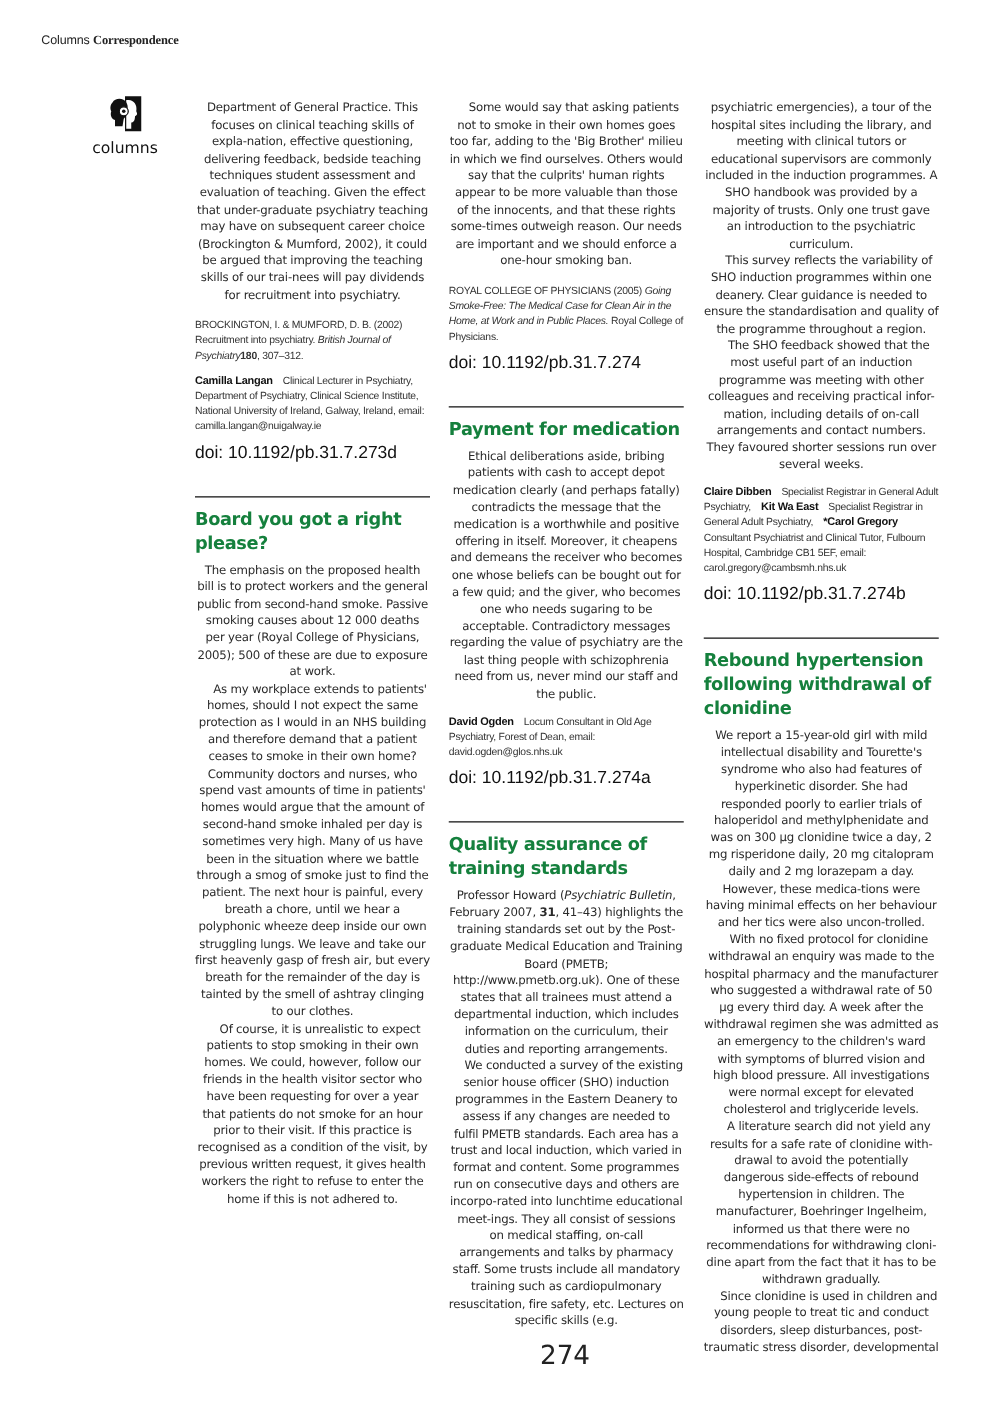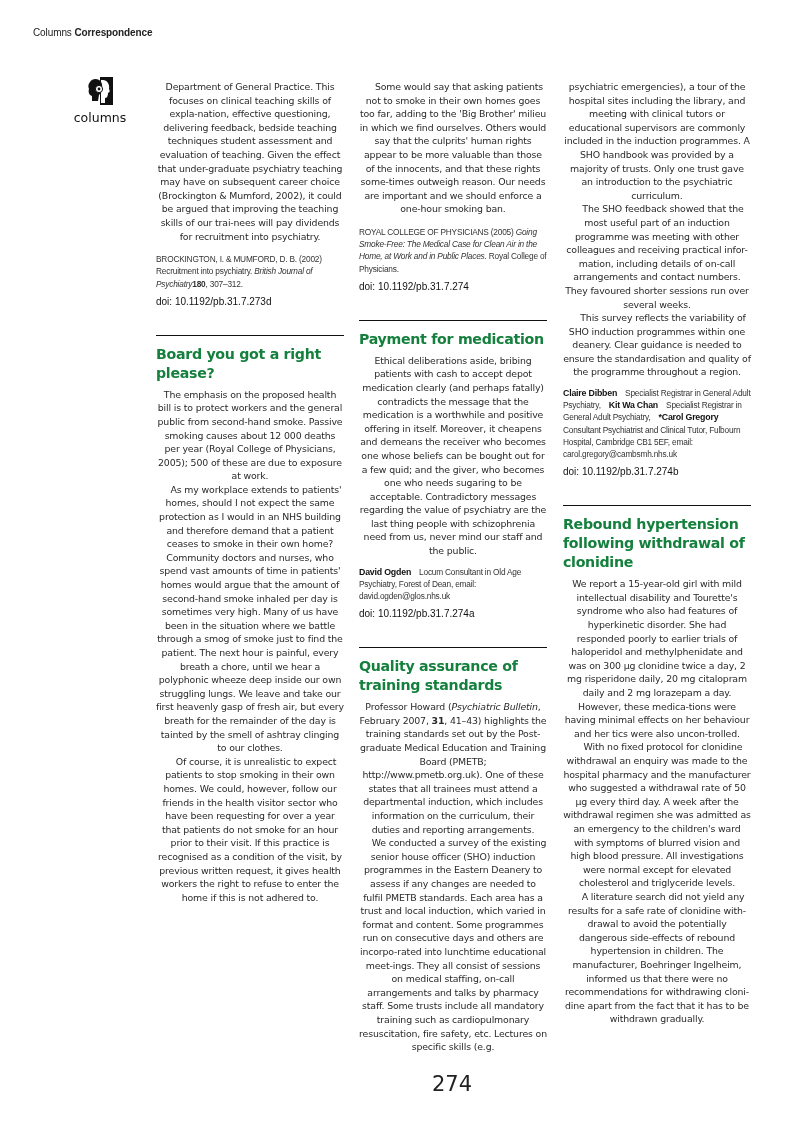--- a/index.html
+++ b/index.html
@@ -1,41 +1,41 @@
 <!DOCTYPE html>
 <html><head>
 <meta charset="utf-8">
 <style>
   html, body { margin: 0; padding: 0; background: #ffffff; }
   body { width: 800px; height: 1133px; position: relative; overflow: hidden;
          font-family: "DejaVu Sans", sans-serif; color: #222; }
   .running-head { position: absolute; left: 33px; top: 27px; font-family: "Liberation Sans", sans-serif;
                   font-size: 10px; color: #222; letter-spacing: -0.1px; }
-  .running-head b { font-weight: bold; }
+  .running-head b { font-weight: bold; font-family: Liberation Serif, serif; }
   .logo { position: absolute; left: 72px; top: 76px; width: 56px; text-align: center; }
   .logo-icon { width: 28px; height: 30px; margin: 0 auto; display: block; }
   .logo-label { font-family: "DejaVu Sans", sans-serif; font-size: 12.5px; color: #111; margin-top: 4px; display: block; }
 
   .col { position: absolute; top: 80px; width: 188px; }
   .col1 { left: 156px; }
   .col2 { left: 359px; }
   .col3 { left: 563px; }
 
   p.body { margin: 0; font-size: 9.4px; line-height: 13.6px; color: #2a2a2a; text-align: center;
            font-family: "DejaVu Sans", sans-serif; letter-spacing: -0.15px; }
   p.body.indent { text-indent: 12px; }
 
   .ref { font-family: "Liberation Sans", sans-serif; font-size: 8.3px; line-height: 12.2px; color: #333;
          margin: 10px 0 0 0; letter-spacing: -0.2px; }
   .ref i { font-style: italic; }
   .author { font-family: "Liberation Sans", sans-serif; font-size: 8.3px; line-height: 12.2px; color: #333;
             margin: 8px 0 0 0; letter-spacing: -0.2px; }
   .author .name { font-weight: bold; color: #111; font-size: 8.8px; }
   .author .gap { display: inline-block; width: 8px; }
-  .doi { font-family: "Liberation Sans", sans-serif; font-size: 10px; color: #111; margin: 6px 0 0 0; }
+  .doi { font-family: "Liberation Sans", sans-serif; font-size: 14px; color: #111; margin: 6px 0 0 0; }
 
   .rule { border-top: 1.3px solid #111; margin: 28px 0 0 0; }
   h2.title { font-family: "DejaVu Sans", sans-serif; font-weight: bold; font-size: 14.2px; line-height: 19px;
              margin: 9px 0 5px 0; color: #15803d; letter-spacing: -0.3px; }
 
   .page-number { position: absolute; left: 0; width: 904px; text-align: center; top: 1072px;
                  font-family: "DejaVu Sans", sans-serif; font-size: 21px; color: #222; }
 </style>
 </head>
 <body>
@@ -55,20 +55,23 @@
   </svg>
   <span class="logo-label">columns</span>
 </div>
 
 <div class="col col1">
   <p class="body">Department of General Practice. This focuses on clinical teaching skills of expla-nation, effective questioning, delivering feedback, bedside teaching techniques student assessment and evaluation of teaching. Given the effect that under-graduate psychiatry teaching may have on subsequent career choice (Brockington &amp; Mumford, 2002), it could be argued that improving the teaching skills of our trai-nees will pay dividends for recruitment into psychiatry.</p>
   <p class="ref">
     <span>BROCKINGTON, I. &amp; MUMFORD, D. B. (2002)</span>
     <span>Recruitment into psychiatry.</span>
     <i>British Journal of Psychiatry</i><b>180</b><span>, 307–312.</span>
+  </p>
+  <p class="author">
+    <span class="name">Camilla Langan</span><span class="gap"></span><span>Clinical Lecturer in Psychiatry, Department of Psychiatry, Clinical Science Institute, National University of Ireland, Galway, Ireland, email: camilla.langan@nuigalway.ie</span>
   </p>
   <p class="doi">doi: 10.1192/pb.31.7.273d</p>
 
   <div class="rule"></div>
   <h2 class="title">Board you got a right please?</h2>
   <p class="body">The emphasis on the proposed health bill is to protect workers and the general public from second-hand smoke. Passive smoking causes about 12 000 deaths per year (Royal College of Physicians, 2005); 500 of these are due to exposure at work.</p>
   <p class="body indent">As my workplace extends to patients' homes, should I not expect the same protection as I would in an NHS building and therefore demand that a patient ceases to smoke in their own home? Community doctors and nurses, who spend vast amounts of time in patients' homes would argue that the amount of second-hand smoke inhaled per day is sometimes very high. Many of us have been in the situation where we battle through a smog of smoke just to find the patient. The next hour is painful, every breath a chore, until we hear a polyphonic wheeze deep inside our own struggling lungs. We leave and take our first heavenly gasp of fresh air, but every breath for the remainder of the day is tainted by the smell of ashtray clinging to our clothes.</p>
   <p class="body indent">Of course, it is unrealistic to expect patients to stop smoking in their own homes. We could, however, follow our friends in the health visitor sector who have been requesting for over a year that patients do not smoke for an hour prior to their visit. If this practice is recognised as a condition of the visit, by previous written request, it gives health workers the right to refuse to enter the home if this is not adhered to.</p>
 </div>
 
@@ -90,28 +93,29 @@
   <p class="doi">doi: 10.1192/pb.31.7.274a</p>
 
   <div class="rule"></div>
   <h2 class="title">Quality assurance of training standards</h2>
   <p class="body"><span>Professor Howard (</span><i>Psychiatric Bulletin</i><span>, February 2007, </span><b>31</b><span>, 41–43) highlights the training standards set out by the Post-graduate Medical Education and Training Board (PMETB; http://www.pmetb.org.uk). One of these states that all trainees must attend a departmental induction, which includes information on the curriculum, their duties and reporting arrangements.</span></p>
   <p class="body indent">We conducted a survey of the existing senior house officer (SHO) induction programmes in the Eastern Deanery to assess if any changes are needed to fulfil PMETB standards. Each area has a trust and local induction, which varied in format and content. Some programmes run on consecutive days and others are incorpo-rated into lunchtime educational meet-ings. They all consist of sessions on medical staffing, on-call arrangements and talks by pharmacy staff. Some trusts include all mandatory training such as cardiopulmonary resuscitation, fire safety, etc. Lectures on specific skills (e.g.</p>
 </div>
 
 <div class="col col3">
   <p class="body">psychiatric emergencies), a tour of the hospital sites including the library, and meeting with clinical tutors or educational supervisors are commonly included in the induction programmes. A SHO handbook was provided by a majority of trusts. Only one trust gave an introduction to the psychiatric curriculum.</p>
+  <p class="body indent">This survey reflects the variability of SHO induction programmes within one deanery. Clear guidance is needed to ensure the standardisation and quality of the programme throughout a region.</p>
   <p class="body indent">The SHO feedback showed that the most useful part of an induction programme was meeting with other colleagues and receiving practical infor-mation, including details of on-call arrangements and contact numbers. They favoured shorter sessions run over several weeks.</p>
-  <p class="body indent">This survey reflects the variability of SHO induction programmes within one deanery. Clear guidance is needed to ensure the standardisation and quality of the programme throughout a region.</p>
   <p class="author">
-    <span class="name">Claire Dibben</span><span class="gap"></span><span>Specialist Registrar in General Adult Psychiatry,</span><span class="gap"></span><span class="name">Kit Wa Chan</span><span class="gap"></span><span>Specialist Registrar in General Adult Psychiatry,</span><span class="gap"></span><span class="name">*Carol Gregory</span>
+    <span class="name">Claire Dibben</span><span class="gap"></span><span>Specialist Registrar in General Adult Psychiatry,</span><span class="gap"></span><span class="name">Kit Wa East</span><span class="gap"></span><span>Specialist Registrar in General Adult Psychiatry,</span><span class="gap"></span><span class="name">*Carol Gregory</span>
     <span>Consultant Psychiatrist and Clinical Tutor, Fulbourn Hospital, Cambridge CB1 5EF, email: carol.gregory@cambsmh.nhs.uk</span>
   </p>
   <p class="doi">doi: 10.1192/pb.31.7.274b</p>
 
   <div class="rule"></div>
   <h2 class="title">Rebound hypertension following withdrawal of clonidine</h2>
   <p class="body">We report a 15-year-old girl with mild intellectual disability and Tourette's syndrome who also had features of hyperkinetic disorder. She had responded poorly to earlier trials of haloperidol and methylphenidate and was on 300 μg clonidine twice a day, 2 mg risperidone daily, 20 mg citalopram daily and 2 mg lorazepam a day. However, these medica-tions were having minimal effects on her behaviour and her tics were also uncon-trolled.</p>
   <p class="body indent">With no fixed protocol for clonidine withdrawal an enquiry was made to the hospital pharmacy and the manufacturer who suggested a withdrawal rate of 50 μg every third day. A week after the withdrawal regimen she was admitted as an emergency to the children's ward with symptoms of blurred vision and high blood pressure. All investigations were normal except for elevated cholesterol and triglyceride levels.</p>
   <p class="body indent">A literature search did not yield any results for a safe rate of clonidine with-drawal to avoid the potentially dangerous side-effects of rebound hypertension in children. The manufacturer, Boehringer Ingelheim, informed us that there were no recommendations for withdrawing cloni-dine apart from the fact that it has to be withdrawn gradually.</p>
+  <p class="body indent">Since clonidine is used in children and young people to treat tic and conduct disorders, sleep disturbances, post-traumatic stress disorder, developmental</p>
 </div>
 
 <div class="page-number">274</div>
 
 </body></html>

